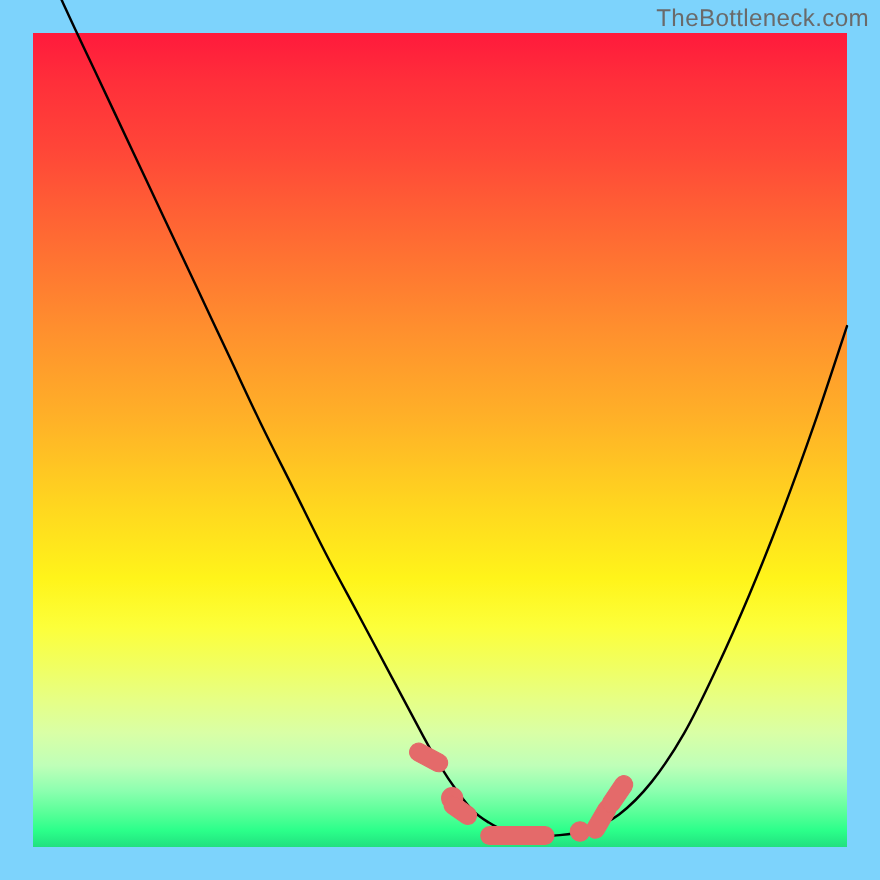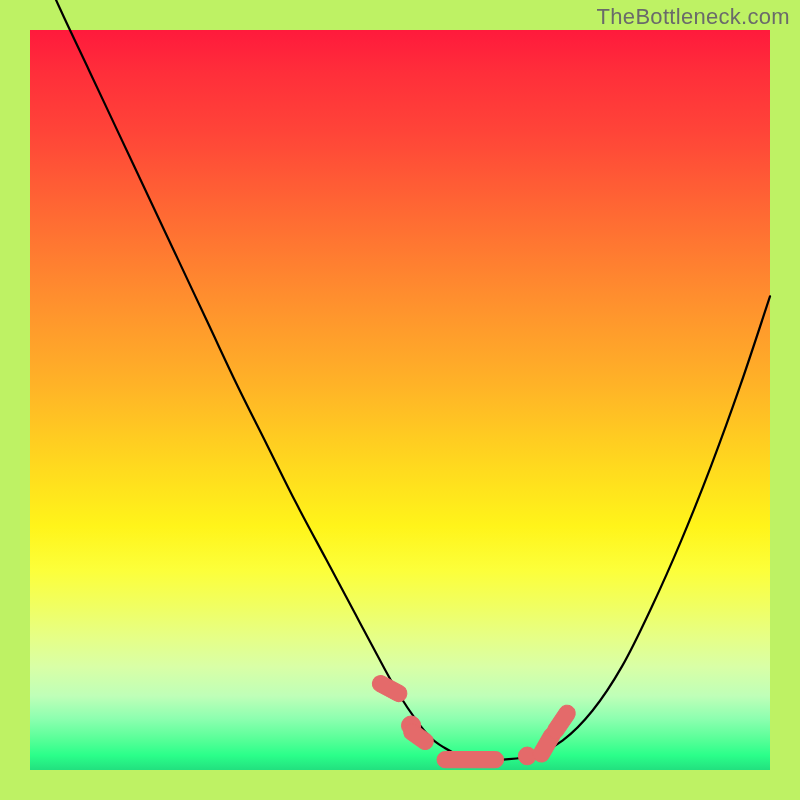--- a/index.html
+++ b/index.html
@@ -10,21 +10,21 @@
     background: #000;
     overflow: hidden;
     font-family: Arial, Helvetica, sans-serif;
   }
   .frame {
     position: absolute;
     left: 0;
     top: 0;
     width: 800px;
     height: 800px;
-    background: #bef264;
+    background: #7dd3fc;
   }
   .plot-area {
     position: absolute;
     left: 30px;
     top: 30px;
     width: 740px;
     height: 740px;
     
     background: linear-gradient(to bottom,
       #ff1a3c 0%,

